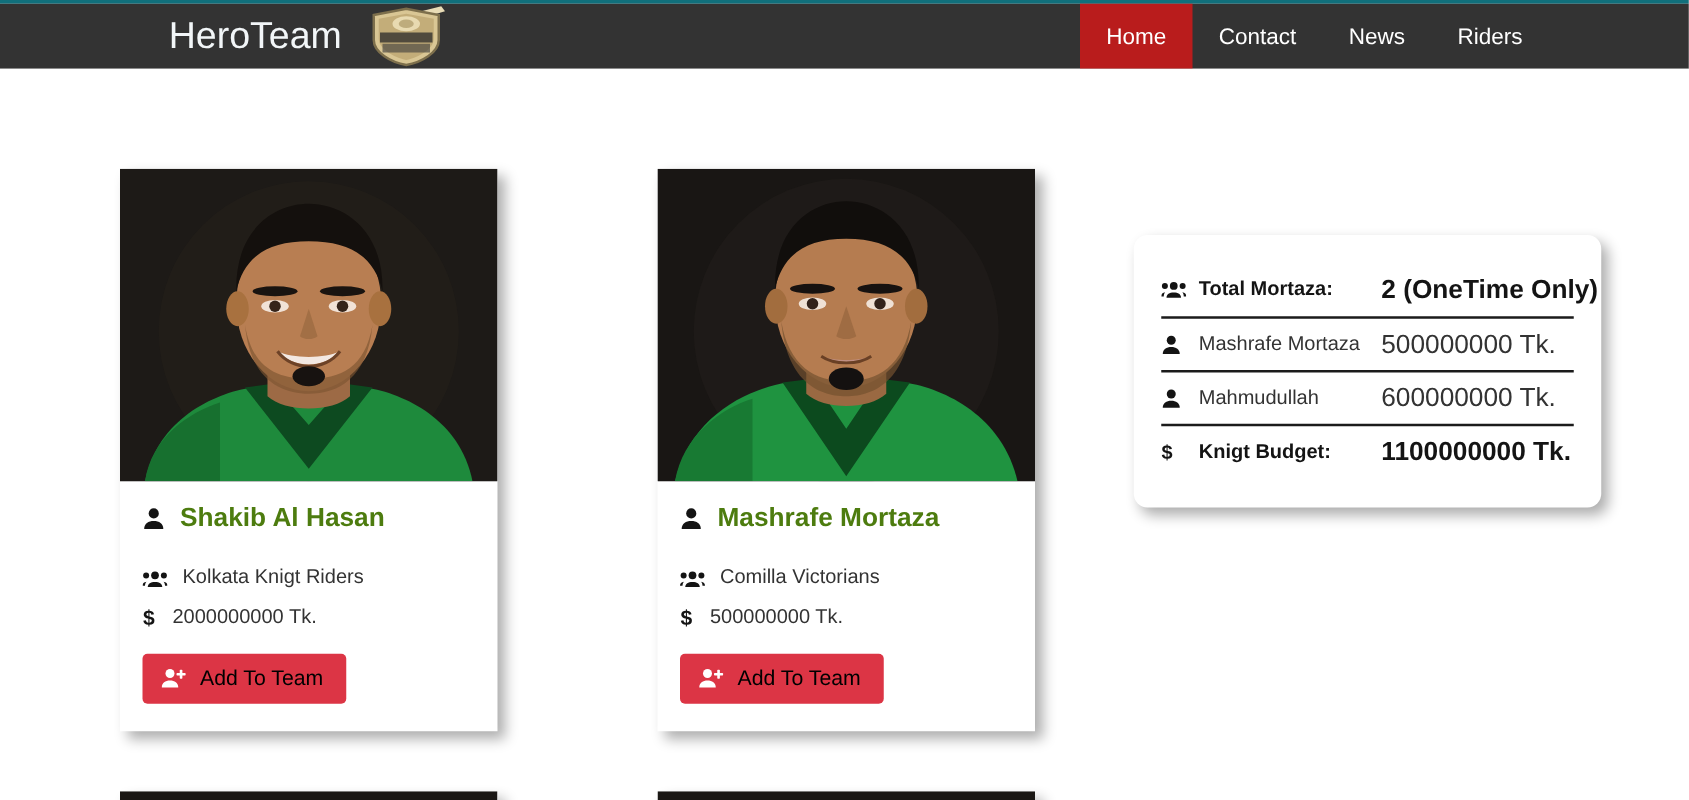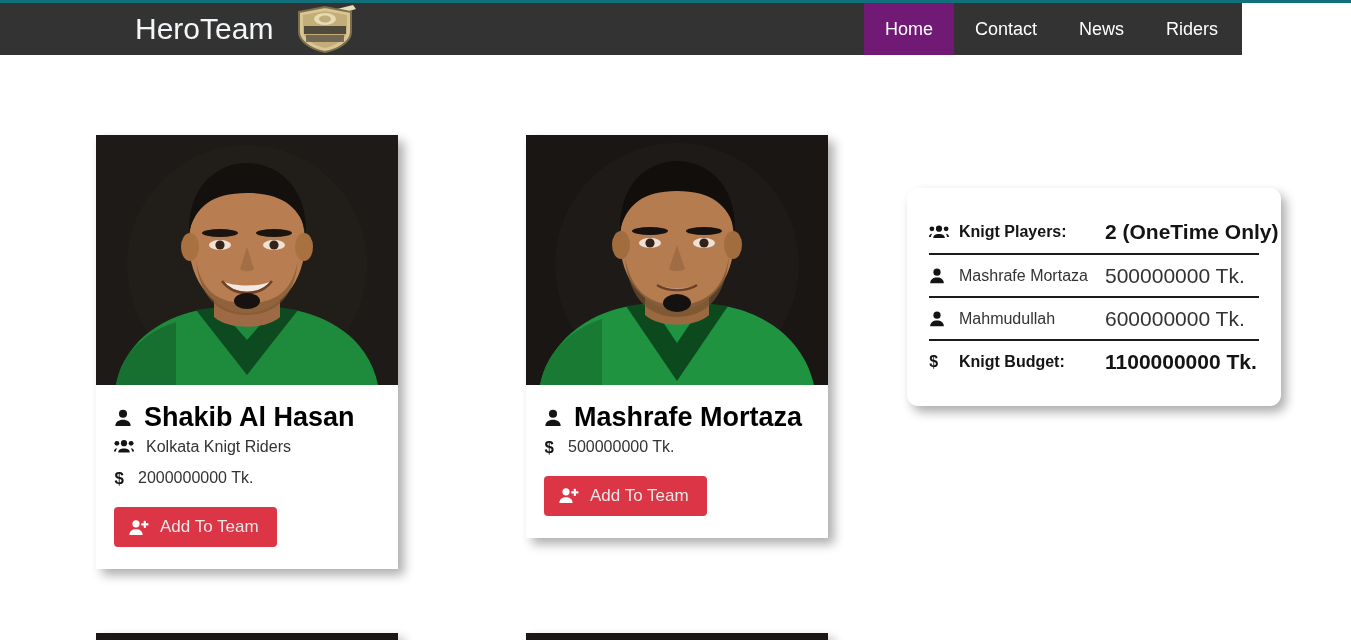--- a/index.html
+++ b/index.html
@@ -18,21 +18,21 @@
     top: 0; left: 0;
     width: 1351px;
     height: 3px;
     background: #11707c;
   }
 
   
   .navbar {
     position: absolute;
     top: 3px; left: 0;
-    width: 1242px;
+    width: 1351px;
     height: 52px;
     background: #333333;
     display: flex;
     align-items: center;
   }
 
   .brand {
     position: absolute;
     left: 135px;
     display: flex;
@@ -76,21 +76,21 @@
     font-size: 18px;
     font-weight: 400;
     padding: 0 21px;
     height: 52px;
     white-space: nowrap;
     cursor: pointer;
     text-decoration: none;
   }
 
   .navlink.active {
-    background: #701a75;
+    background: #b91c1c;
   }
 
   
   .content {
     position: absolute;
     top: 55px; left: 0;
     width: 1351px;
     height: 585px;
     background: #ffffff;
   }
@@ -118,47 +118,47 @@
   }
 
   .card-body {
     padding: 18px 18px 22px 18px;
   }
 
   .card-name {
     display: flex;
     align-items: center;
     gap: 12px;
-    font-size: 27px;
+    font-size: 21px;
     font-weight: 700;
-    color: #000000;
+    color: #4d7c0f;
     line-height: 1.1;
-    margin-bottom: 5px;
+    margin-bottom: 27px;
     white-space: nowrap;
   }
 
   .card-row {
     display: flex;
-    align-items: center;
+    align-items: flex-end;
     gap: 12px;
     font-size: 16px;
     color: #333333;
     line-height: 1.1;
     margin-bottom: 14px;
     white-space: nowrap;
   }
 
   .card-row .ic { flex: none; }
 
   .btn-add {
     display: inline-flex;
     align-items: center;
     gap: 11px;
     background: #dc3545;
-    color: #e5e5e5;
+    color: #000000;
     border: none;
     border-radius: 4px;
     font-family: "Liberation Sans", sans-serif;
     font-size: 17px;
     font-weight: 400;
     padding: 10px 18px 10px 15px;
     margin-top: 6px;
     cursor: pointer;
     white-space: nowrap;
   }
@@ -379,20 +379,33 @@
       <div class="card-name">
         <span class="ic">
           <svg width="18" height="18" viewBox="0 0 16 16" fill="#141414">
             <circle cx="8" cy="4.2" r="3.6"></circle>
             <path d="M1.2 15.2c0-3.7 3-5.6 6.8-5.6s6.8 1.9 6.8 5.6z"></path>
           </svg>
         </span>
         <span>Mashrafe Mortaza</span>
       </div>
 
+      <div class="card-row">
+        <span class="ic">
+          <svg width="20" height="16" viewBox="0 0 20 14" fill="#141414">
+            <circle cx="10" cy="4.2" r="3.1"></circle>
+            <circle cx="2.9" cy="4.3" r="2.4"></circle>
+            <circle cx="17.1" cy="4.3" r="2.4"></circle>
+            <path d="M4.2 13.6c0-2.7 2.3-4.1 5.8-4.1s5.8 1.4 5.8 4.1z"></path>
+            <path d="M0 12.6c0-2 1-3.1 3.2-3.3-.8.8-1.2 2-1.2 3.3z"></path>
+            <path d="M20 12.6c0-2-1-3.1-3.2-3.3.8.8 1.2 2 1.2 3.3z"></path>
+          </svg>
+        </span>
+        <span>Comilla Victorians</span>
+      </div>
 
       <div class="card-row">
         <span class="ic">
           <svg width="12" height="18" viewBox="0 0 10 16" fill="#141414">
             <text x="0" y="13.5" font-family="Liberation Sans, sans-serif" font-size="15" font-weight="700">$</text>
           </svg>
         </span>
         <span>500000000 Tk.</span>
       </div>
 
@@ -423,21 +436,21 @@
       <span class="sum-icon">
         <svg width="20" height="15" viewBox="0 0 20 14" fill="#141414">
           <circle cx="10" cy="4.2" r="3.1"></circle>
           <circle cx="2.9" cy="4.3" r="2.4"></circle>
           <circle cx="17.1" cy="4.3" r="2.4"></circle>
           <path d="M4.2 13.6c0-2.7 2.3-4.1 5.8-4.1s5.8 1.4 5.8 4.1z"></path>
           <path d="M0 12.6c0-2 1-3.1 3.2-3.3-.8.8-1.2 2-1.2 3.3z"></path>
           <path d="M20 12.6c0-2-1-3.1-3.2-3.3.8.8 1.2 2 1.2 3.3z"></path>
         </svg>
       </span>
-      <span class="sum-label">Knigt Players:</span>
+      <span class="sum-label">Total Mortaza:</span>
       <span class="sum-value">2 (OneTime Only)</span>
     </div>
 
     <div class="sum-row">
       <span class="sum-icon">
         <svg width="16" height="16" viewBox="0 0 16 16" fill="#141414">
           <circle cx="8" cy="4.2" r="3.6"></circle>
           <path d="M1.2 15.2c0-3.7 3-5.6 6.8-5.6s6.8 1.9 6.8 5.6z"></path>
         </svg>
       </span>

